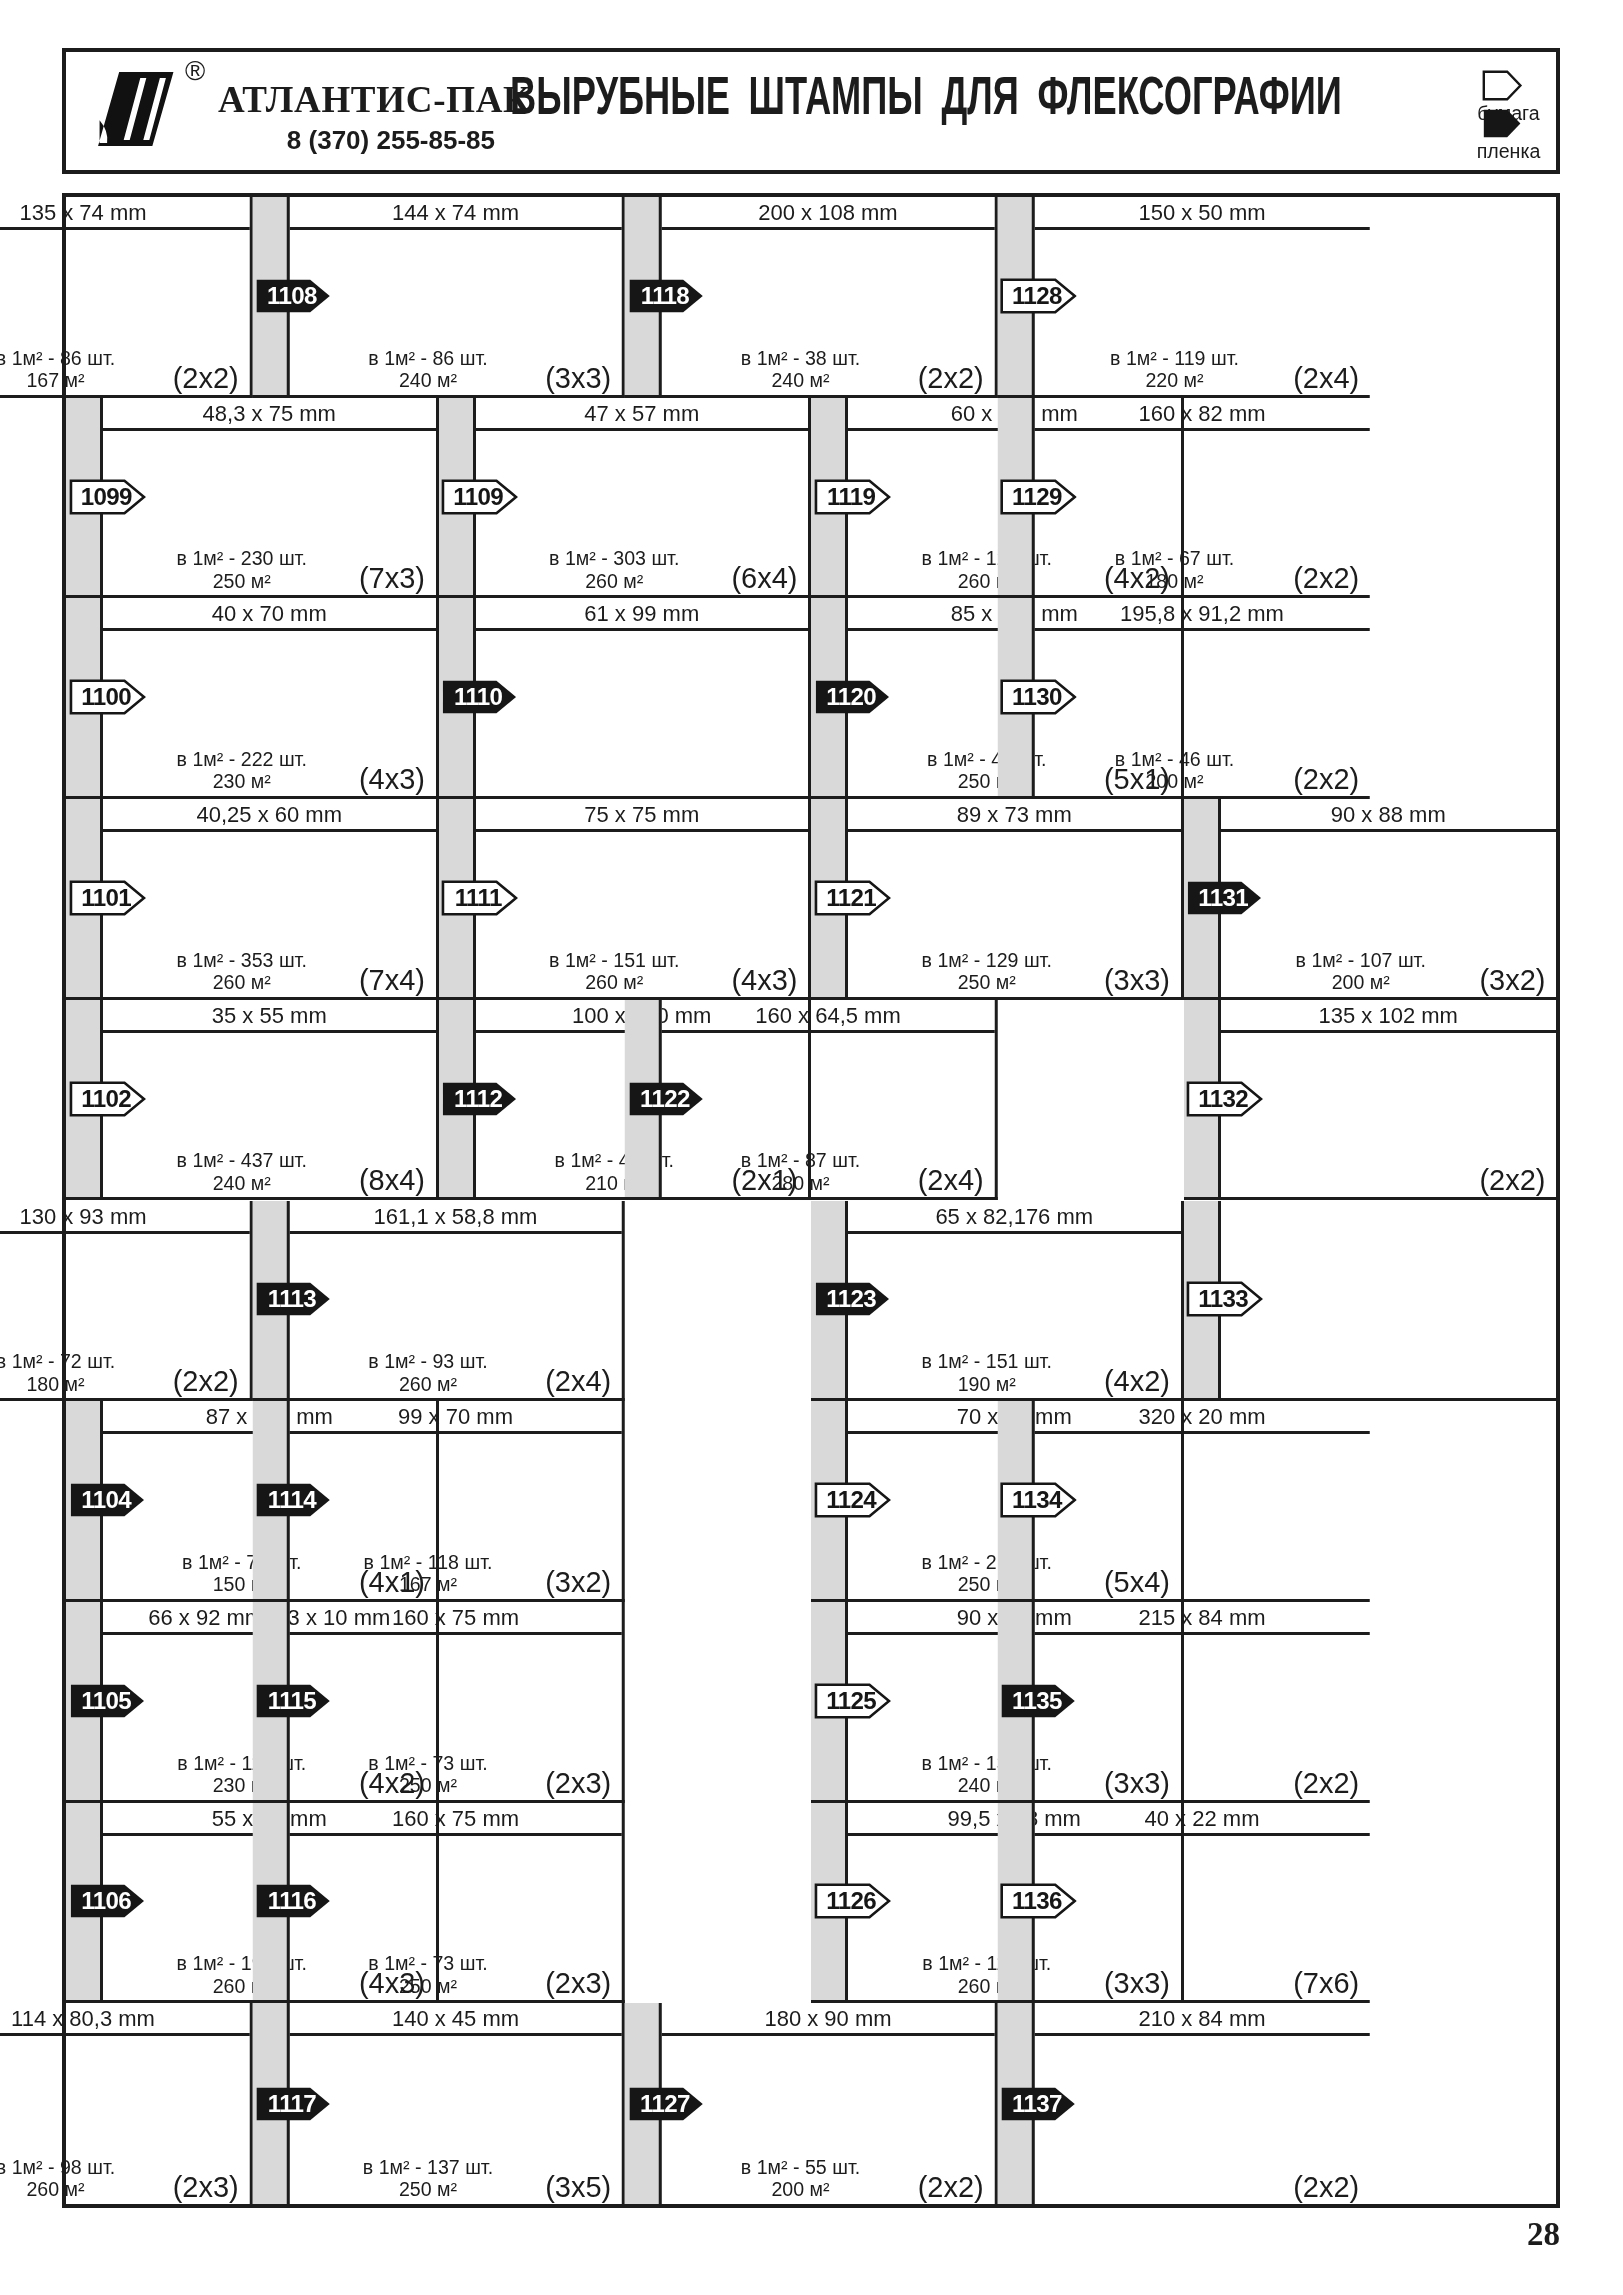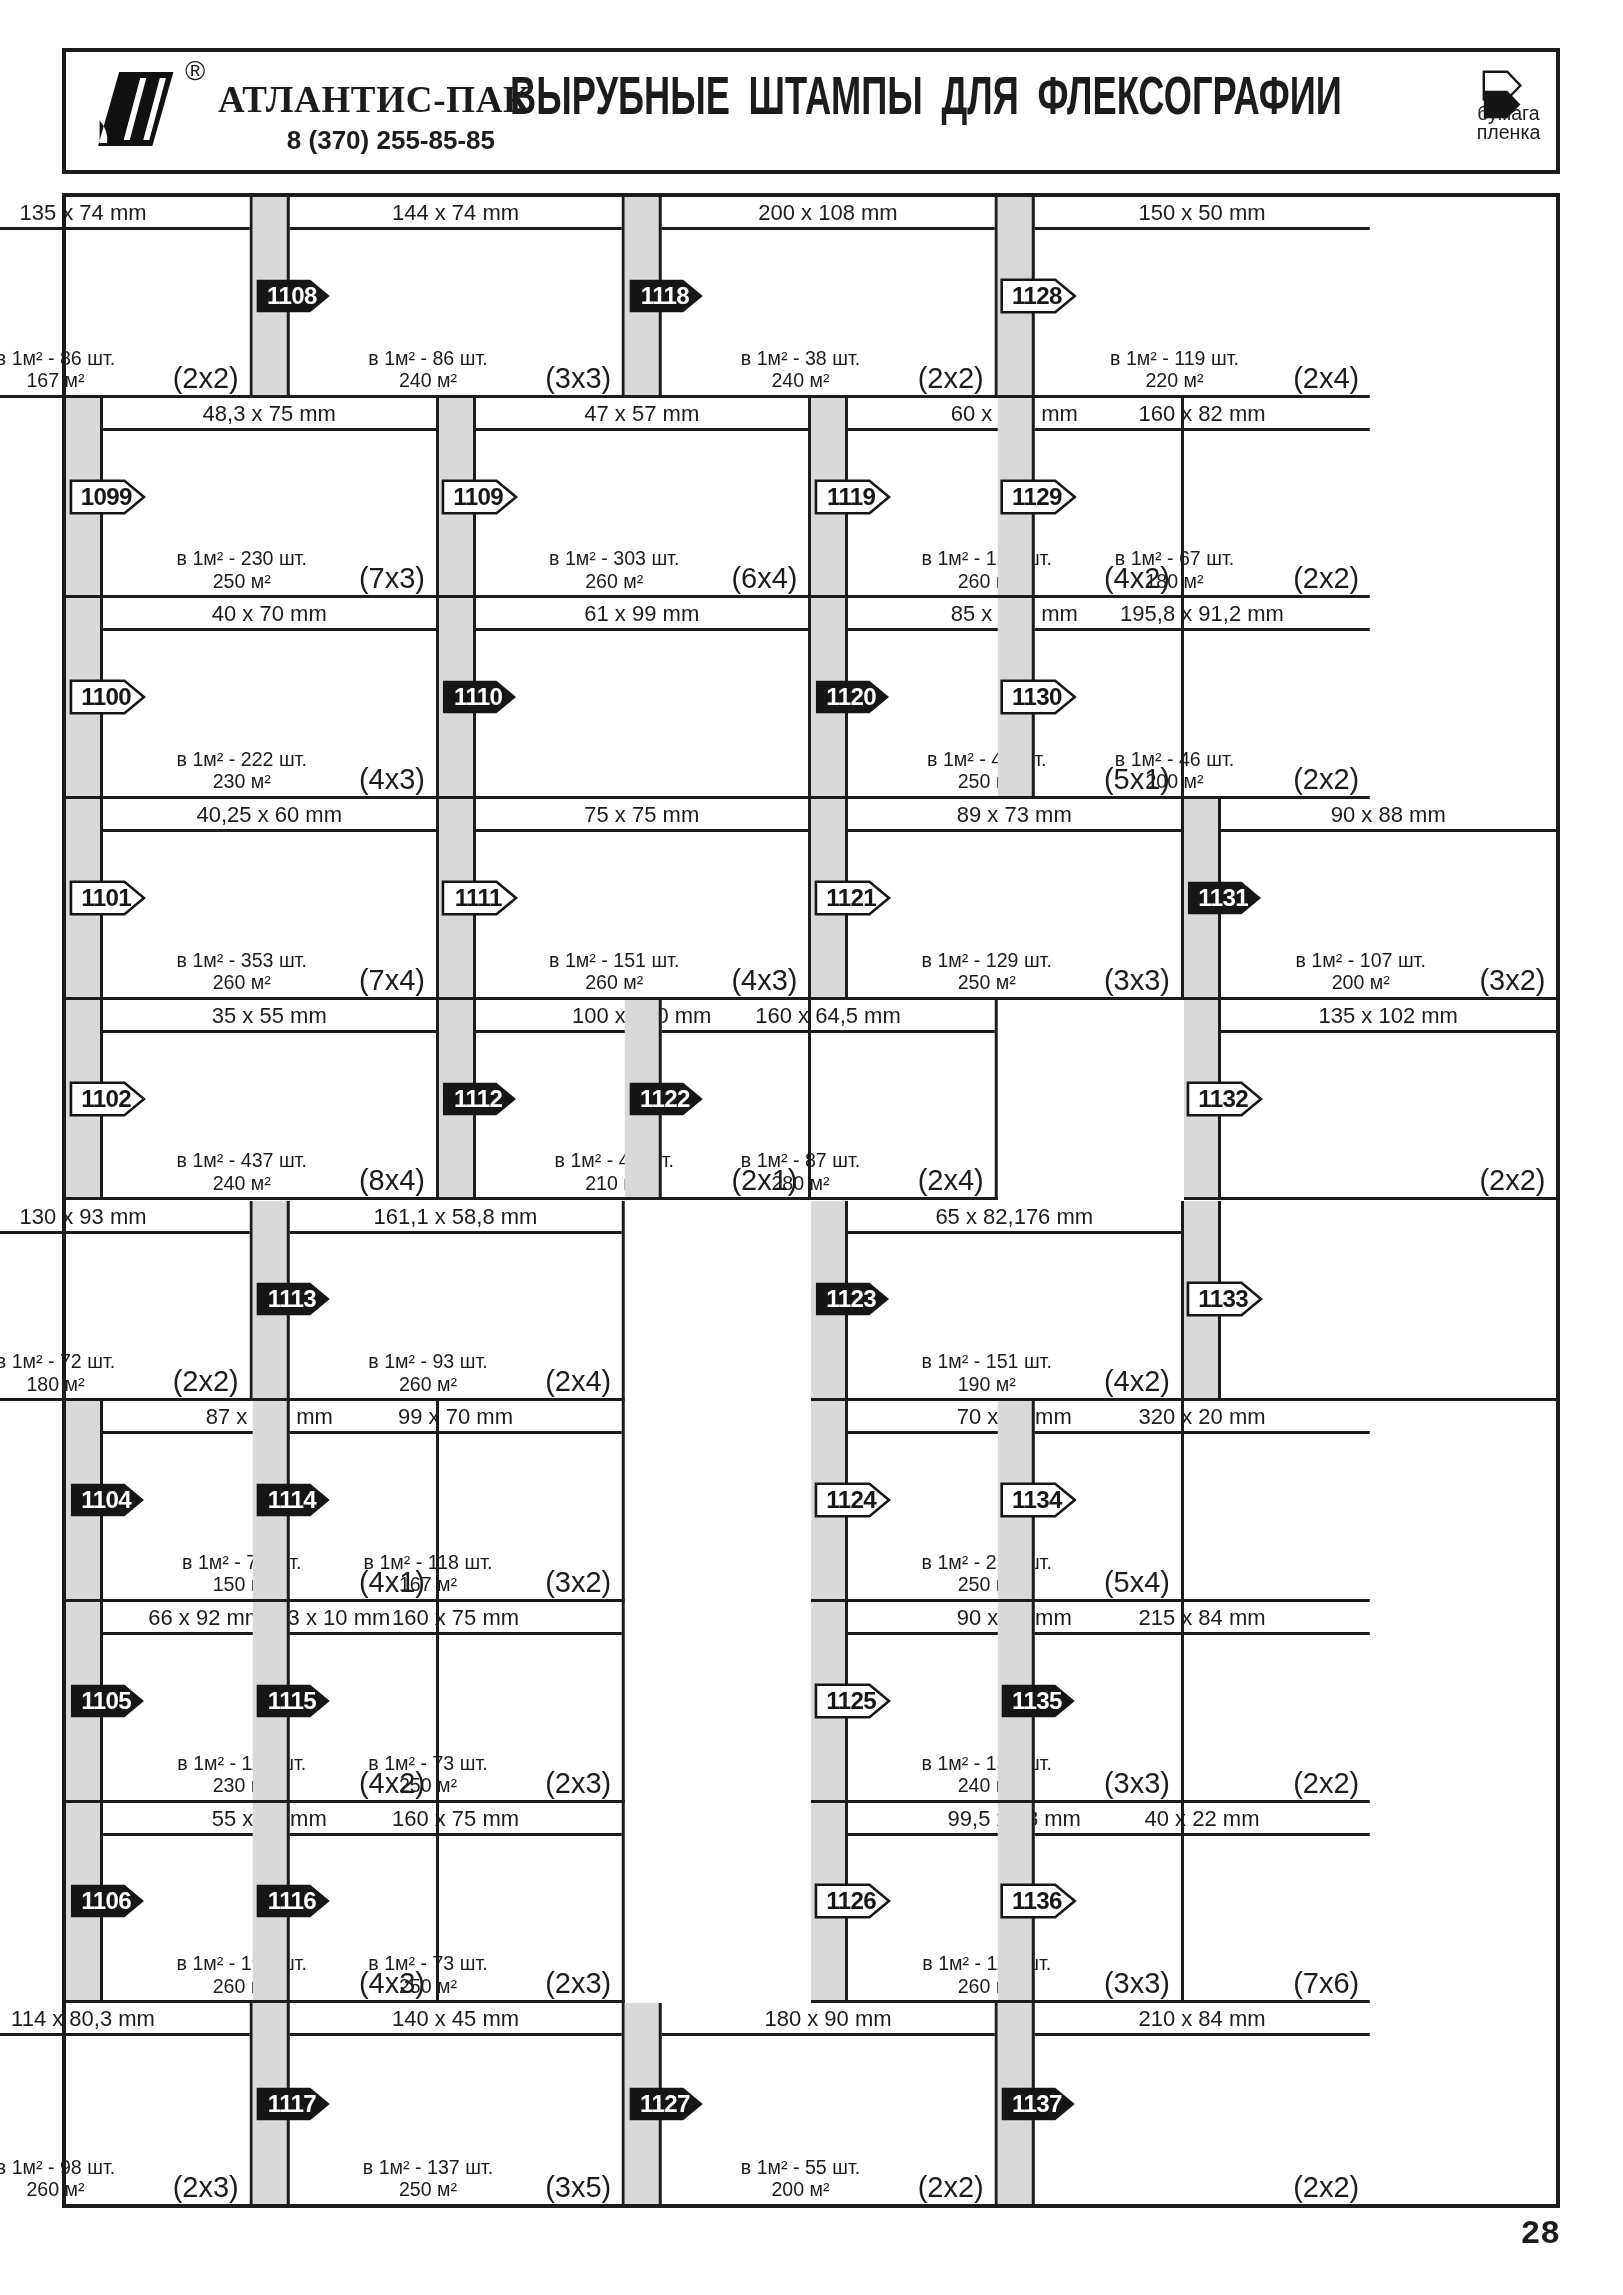--- a/index.html
+++ b/index.html
@@ -7,21 +7,21 @@
   
   .header{position:absolute;left:62px;top:48px;width:1498px;height:126px;border:4.6px solid #1c1c1c;box-sizing:border-box;background:#fff;}
   .logo{position:absolute;left:19.6px;top:9.2px;width:98px;height:96px;}
   .logo path{fill:#111;}
   .rmark{position:absolute;left:119px;top:2.6px;font-size:27.5px;}
   .company{position:absolute;left:152px;top:26px;font-family:"Liberation Serif",serif;font-weight:bold;font-size:37px;letter-spacing:0.7px;white-space:nowrap;}
   .phone{position:absolute;left:152px;top:73px;width:277px;text-align:right;font-weight:bold;font-size:26px;white-space:nowrap;}
   .title{position:absolute;left:444px;top:14.4px;font-weight:bold;font-size:39px;white-space:nowrap;word-spacing:9.2px;letter-spacing:0px;transform:scale(0.93,1.38);transform-origin:0 0;}
   .legend{position:absolute;right:15.7px;top:17px;}
   .legend-row{display:flex;align-items:center;height:37px;flex-direction:column;}
-  .legend-row + .legend-row{margin-top:1.3px;justify-content:flex-end;}
+  .legend-row + .legend-row{margin-top:1.3px;}
   .legend-badge{width:42px;height:33px;flex:0 0 auto;}
   .legend-badge.paper polygon{fill:#fff;stroke:#161616;stroke-width:4;}
   .legend-badge.film polygon{fill:#161616;}
   .legend-label{font-size:19.6px;margin-left:10.5px;}
   
   .grid{position:absolute;left:62px;top:193px;width:1498px;height:2015px;border:4.6px solid #1c1c1c;box-sizing:border-box;background:#fff;}
   .cell{position:absolute;width:25%;height:10%;box-sizing:border-box;border-right:3.9px solid #1c1c1c;border-bottom:3.9px solid #1c1c1c;overflow:visible;}
   .cell.last-col{border-right:none;}
   .cell.last-row{border-bottom:none;}
   .strip{position:absolute;left:0;top:0;bottom:0;width:34px;background:#d9d9d9;border-right:3.3px solid #1c1c1c;}
@@ -35,21 +35,21 @@
   .content{position:absolute;left:37px;right:0;top:0;bottom:0;}
   .dims{height:30px;line-height:31px;text-align:center;font-size:22px;border-bottom:3.3px solid #1c1c1c;}
   .shapezone{position:absolute;left:0;right:0;top:33px;height:119px;}
   .arrow-left{position:absolute;left:50%;transform:translateX(-50%);top:3.9px;}
   .arrow-up{position:absolute;right:26px;top:1.3px;}
   .arrow-left polygon,.arrow-up polygon{fill:#1c1c1c;}
   .stats{position:absolute;left:0;right:0;bottom:0;height:48px;}
   .yield{position:absolute;left:0;right:55px;bottom:25px;text-align:center;font-size:19.6px;white-space:nowrap;}
   .area{position:absolute;left:0;right:55px;bottom:2.6px;text-align:center;font-size:19.6px;white-space:nowrap;}
   .ratio{position:absolute;right:10.5px;bottom:0;font-size:29px;}
-  .page-number{position:absolute;right:63px;top:2216px;font-family:Liberation Mono, monospace;font-weight:bold;font-size:33px;}
+  .page-number{position:absolute;right:63px;top:2216px;font-family:Liberation Serif, serif;font-weight:bold;font-size:33px;}
 </style>
 </head>
 <body>
 
 <div class="header">
   <svg class="logo" viewBox="0 0 130 110">
     <path fill-rule="evenodd" d="M16,104 L44,6 H116 L88,104 Z M50,96 L72,14 H80 L58,96 Z M76,96 L98,14 H106 L84,96 Z M18,70 Q30,84 28,100 L18,100 Z"></path>
   </svg>
   <div class="rmark">®</div>
   <div class="company">АТЛАНТИС-ПАК</div>

